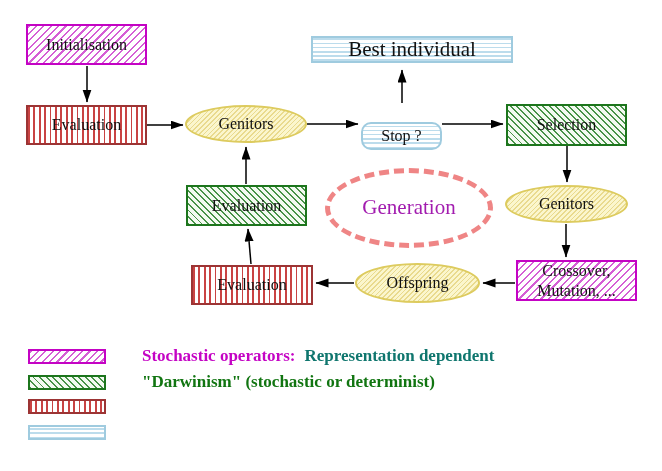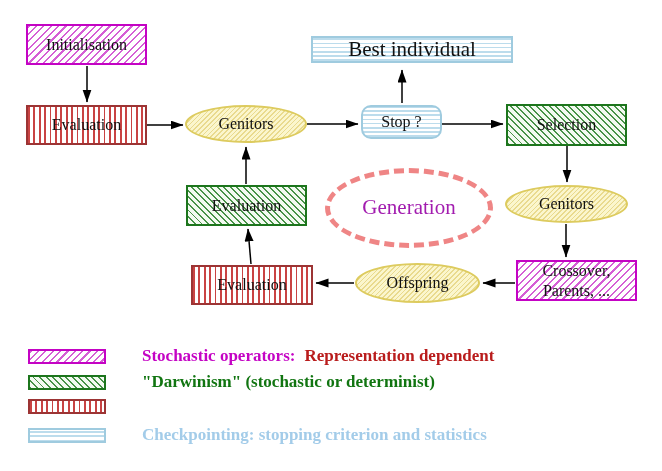--- a/index.html
+++ b/index.html
@@ -70,40 +70,39 @@
         <line x1="354" y1="283" x2="316" y2="283" stroke="#000000" stroke-width="1.5" marker-end="url(#ah)"></line>
         <line x1="251" y1="264" x2="248" y2="229" stroke="#000000" stroke-width="1.5" marker-end="url(#ah)"></line>
         <line x1="246" y1="184" x2="246" y2="147" stroke="#000000" stroke-width="1.5" marker-end="url(#ah)"></line>
       </g>
   </svg>
   <div id="node-layer">
       <div class="node shape-rect stochastic" style="left: 26px; top: 24px; width: 121px; height: 41px;"><span>Initialisation</span></div>
       <div class="node shape-rect cpu" style="left: 26px; top: 105px; width: 121px; height: 40px;"><span>Evaluation</span></div>
       <div class="node shape-rect checkpoint big-label" style="left: 291px; top: 36px; width: 202px; height: 27px; margin-left: 20px;"><span>Best individual</span></div>
       <div class="node shape-ellipse yellow" style="left: 185px; top: 105px; width: 122px; height: 38px;"><span>Genitors</span></div>
-      <div class="node shape-round-rect checkpoint" style="left: 361px; top: 105px; width: 81px; height: 34px;"><span>Stop ?</span></div>
+      <div class="node shape-round-rect checkpoint" style="left: 361px; top: 122px; width: 81px; height: 28px;"><span>Stop ?</span></div>
       <div class="node shape-rect darwin" style="left: 506px; top: 104px; width: 121px; height: 42px;"><span>Selection</span></div>
       <div class="node shape-rect darwin" style="left: 186px; top: 185px; width: 121px; height: 41px;"><span>Evaluation</span></div>
       <div class="node shape-dashed-ellipse" style="left: 325px; top: 168px; width: 168px; height: 80px;"><span>Generation</span></div>
       <div class="node shape-ellipse yellow" style="left: 505px; top: 185px; width: 123px; height: 38px;"><span>Genitors</span></div>
       <div class="node shape-rect cpu" style="left: 191px; top: 265px; width: 122px; height: 40px;"><span>Evaluation</span></div>
       <div class="node shape-ellipse yellow" style="left: 355px; top: 263px; width: 125px; height: 40px;"><span>Offspring</span></div>
       <div class="node shape-rect stochastic small-label" style="left: 516px; top: 260px; width: 121px; height: 41px;"><span>Crossover,
-Parents, ...</span></div>
+Mutation, ...</span></div>
     </div>
   <div id="legend">
       <div class="legend-row" style="left: 28px; top: 346px;">
         <div class="legend-swatch stochastic"></div>
-        <div class="legend-text"><span class="legend-seg" style="color: rgb(196, 3, 196);">Stochastic operators:</span><span class="legend-seg" style="color: #b91c1c;">Representation dependent</span></div>
+        <div class="legend-text"><span class="legend-seg" style="color: rgb(196, 3, 196);">Stochastic operators:</span><span class="legend-seg" style="color: #0f766e;">Representation dependent</span></div>
       </div>
       <div class="legend-row" style="left: 28px; top: 372px;">
         <div class="legend-swatch darwin"></div>
         <div class="legend-text"><span class="legend-seg" style="color: rgb(17, 117, 17);">"Darwinism" (stochastic or determinist)</span></div>
       </div>
       <div class="legend-row" style="left: 28px; top: 399px;">
         <div class="legend-swatch cpu"></div>
       </div>
       <div class="legend-row" style="left: 28px; top: 425px;">
         <div class="legend-swatch checkpoint"></div>
-        <div class="legend-text"><span class="legend-seg" style="color: rgb(163, 204, 233);">Checkpointing: stopping criterion and statistics</span></div>
       </div>
     </div>
 </div>
 
 </body></html>

